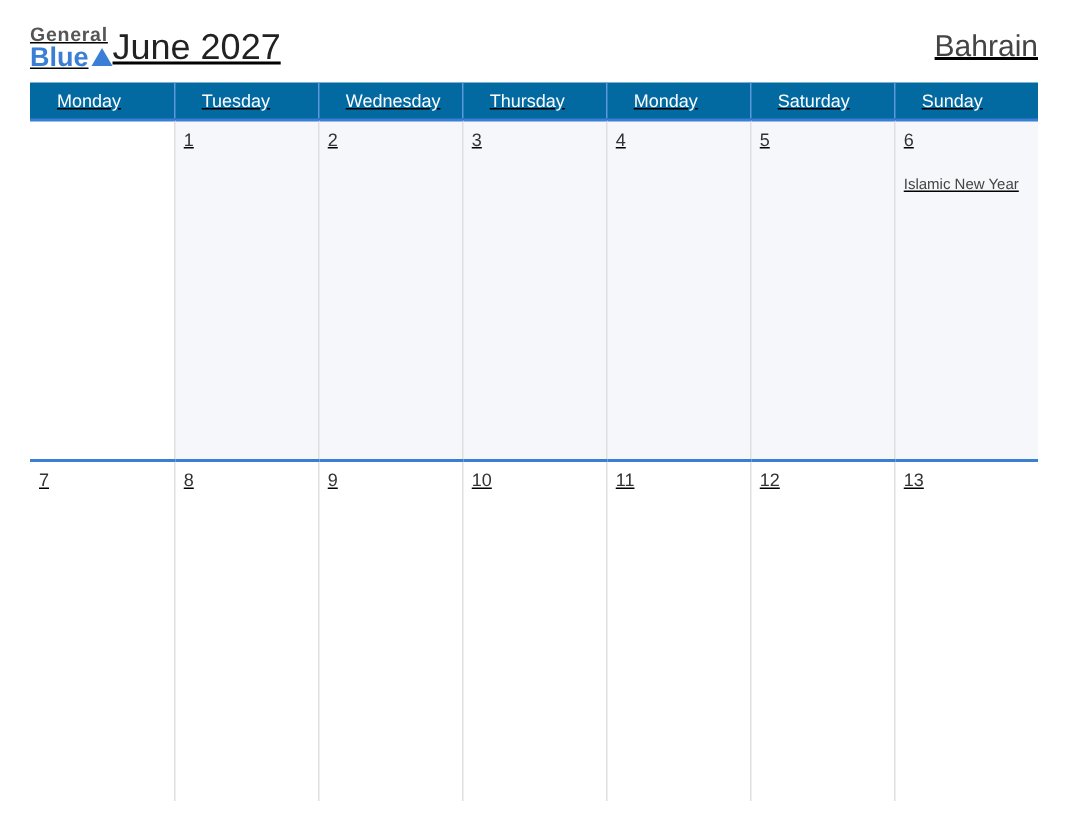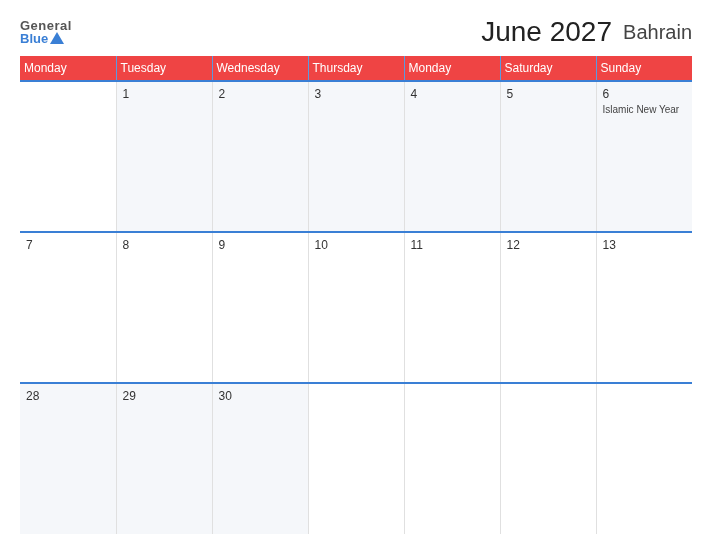--- a/index.html
+++ b/index.html
@@ -10,20 +10,21 @@
       font-family: Arial, sans-serif;
       overflow: hidden;
     }
     .page {
       width: 712px;
       height: 550px;
       background: #fff;
       padding: 16px 20px 16px 20px;
       display: flex;
       flex-direction: column;
+      text-decoration: underline;
     }
     
     .header {
       display: flex;
       align-items: center;
       justify-content: space-between;
       margin-bottom: 8px;
     }
     .logo {
       display: flex;
@@ -31,60 +32,60 @@
       align-items: flex-start;
       line-height: 1;
     }
     .logo-general {
       font-size: 13px;
       font-weight: bold;
       color: #555;
       letter-spacing: 0.5px;
     }
     .logo-blue {
-      font-size: 13px;
+      font-size: 18px;
       font-weight: bold;
       color: #3a7fd5;
       display: flex;
       align-items: center;
     }
     .logo-triangle {
       width: 0;
       height: 0;
       border-left: 7px solid transparent;
       border-right: 7px solid transparent;
       border-bottom: 12px solid #3a7fd5;
       margin-left: 2px;
       margin-bottom: 1px;
     }
     .title {
-      font-size: 28px;
+      font-size: 24px;
       font-weight: 400;
       color: #222;
-      text-align: right;
+      text-align: left;
       flex: 1;
     }
     .country {
       font-size: 20px;
       color: #444;
       min-width: 80px;
       text-align: right;
     }
     table {
       width: 100%;
       border-collapse: collapse;
       flex: 1;
       table-layout: fixed;
     }
     thead tr th {
-      background: #ef4444;
+      background: #0369a1;
       color: #fff;
       font-size: 12px;
       font-weight: normal;
-      padding: 5px 4px;
+      padding: 5px 18px;
       text-align: left;
       border-right: 1px solid #5a9ae0;
     }
     thead tr th:last-child {
       border-right: none;
     }
     tbody tr td {
       vertical-align: top;
       padding: 5px 6px;
       border-top: 2px solid #3a7fd5;
@@ -101,21 +102,21 @@
       border-right: none;
     }
     .day-num {
       font-size: 12px;
       color: #333;
       display: block;
     }
     .event {
       font-size: 10px;
       color: #444;
-      margin-top: 2px;
+      margin-top: 17px;
       display: block;
       line-height: 1.3;
     }
     .empty-cell {
       background: #fff !important;
     }
   </style>
 </head>
 <body>
 
@@ -184,30 +185,15 @@
           <td>
             <span class="day-num">11</span>
           </td>
           <td>
             <span class="day-num">12</span>
           </td>
           <td>
             <span class="day-num">13</span>
           </td>
         </tr>
-        <tr>
-          <td>
-            <span class="day-num">28</span>
-          </td>
-          <td>
-            <span class="day-num">29</span>
-          </td>
-          <td>
-            <span class="day-num">30</span>
-          </td>
-          <td class="empty-cell"></td>
-          <td class="empty-cell"></td>
-          <td class="empty-cell"></td>
-          <td class="empty-cell"></td>
-        </tr>
       </tbody>
   </table>
 </div>
 
 </body></html>

